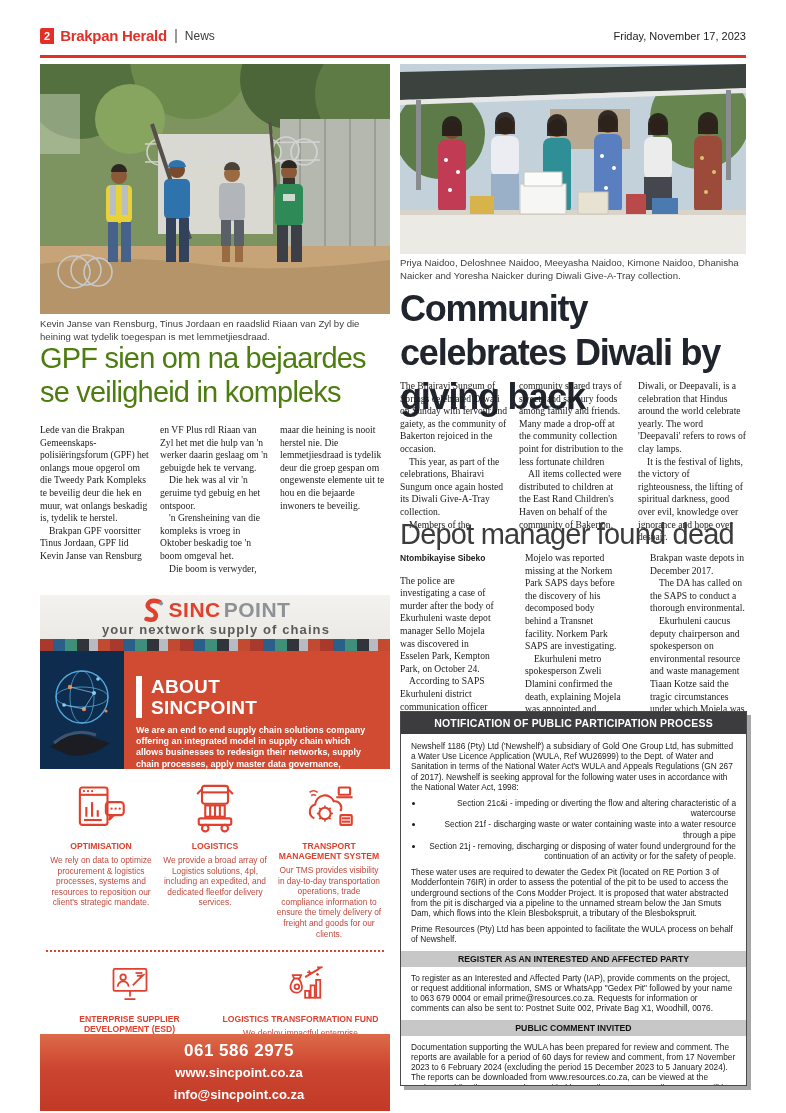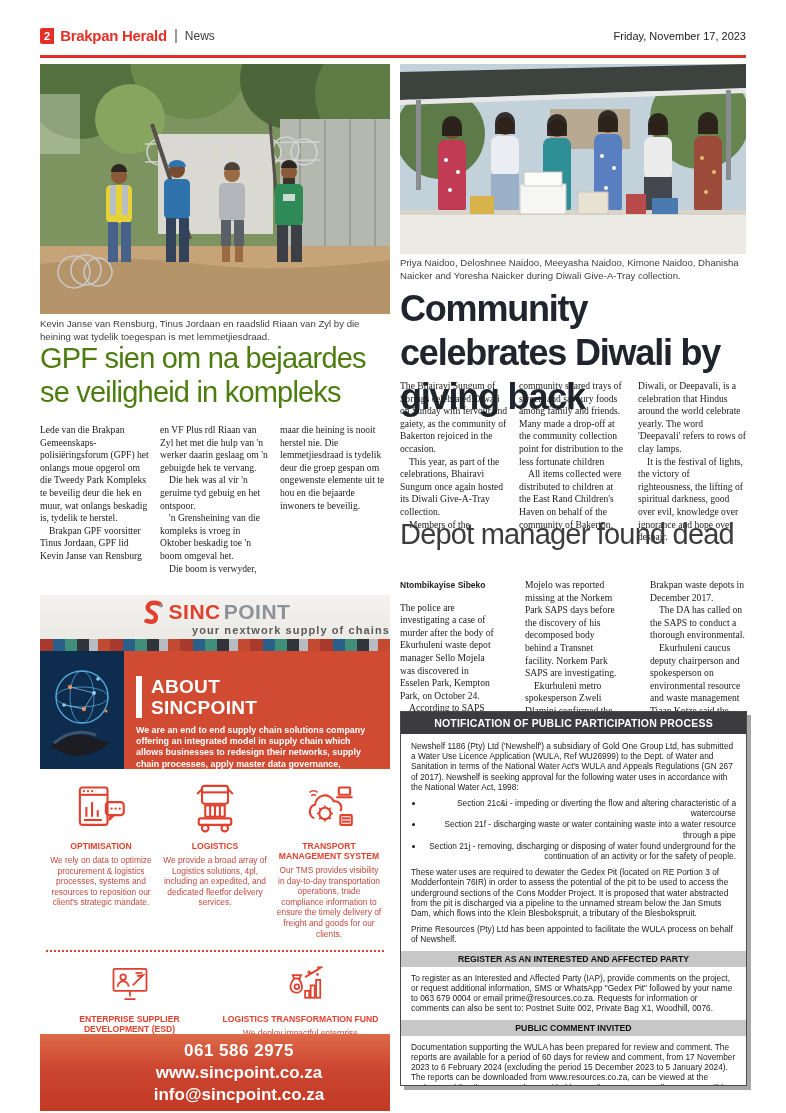--- a/index.html
+++ b/index.html
@@ -23,54 +23,54 @@
   .cols > .ncol { flex: 1; }
   .cols p { margin: 0; }
   .cols p + p { text-indent: 9px; }
   .byline { font-family: "Liberation Sans", sans-serif; font-weight: 700; font-size: 8.5px; color: #222; display: block; margin-bottom: 10px; }
 
   .gpf-headline { top: 341px; left: 40px; width: 352px; font-size: 29px; line-height: 34px; color: #4d7c0f; }
   .gpf-cols { top: 424px; left: 40px; width: 350px; height: 168px; gap: 10px; }
   .diwali-headline { top: 287px; left: 400px; width: 348px; font-size: 36px; line-height: 44px; font-weight: 700; color: #20242c; letter-spacing: -1.2px; }
   .diwali-cols { top: 380px; left: 400px; width: 346px; height: 140px; gap: 11px; }
   .depot-headline { top: 518px; left: 400px; width: 348px; font-size: 29px; line-height: 32px; color: #3c3c3c; }
-  .depot-cols { top: 552px; left: 400px; width: 346px; height: 155px; gap: 29px; margin-top: 27px; }
+  .depot-cols { top: 552px; left: 400px; width: 346px; height: 155px; gap: 29px; }
 
   
   .photo { position: absolute; overflow: hidden; }
   .photo1 { top: 64px; left: 40px; width: 350px; height: 250px; }
   .photo2 { top: 64px; left: 400px; width: 346px; height: 190px; }
   .caption1 { top: 318px; left: 40px; width: 350px; }
   .caption2 { top: 257px; left: 400px; width: 346px; }
 
   
   .ad { position: absolute; top: 595px; left: 40px; width: 350px; height: 516px; overflow: hidden; background: #fff; }
   .ad-banner { height: 44px; background: linear-gradient(180deg,#f3f2ef, #eceae5); display: flex; flex-direction: column; align-items: center; justify-content: center; }
   .ad-logo-row { display: flex; align-items: center; gap: 3px; }
   .ad-logo-sinc { color: #e0402e; font-weight: 700; font-size: 21px; letter-spacing: 0.5px; }
   .ad-logo-point { color: #8e9296; font-weight: 700; font-size: 21px; letter-spacing: 0.5px; }
-  .ad-tagline { font-size: 11px; font-weight: 700; color: #5a5a5a; letter-spacing: 1.1px; margin-top: -1px; align-self: flex-end; }
+  .ad-tagline { font-size: 13px; font-weight: 700; color: #5a5a5a; letter-spacing: 1.1px; margin-top: -1px; align-self: flex-end; margin-right: 60px; }
   .ad-strip { height: 12px; background: repeating-linear-gradient(90deg,#a8392c 0 13px,#2a5f8a 13px 25px,#3f8f7a 25px 37px,#32343c 37px 49px,#b8bcc2 49px 58px,#c24a30 58px 70px); }
   .ad-about { height: 118px; background: #d14a32; display: flex; }
   .ad-about-img { width: 84px; flex: none; }
   .ad-about-body { flex: 1; padding: 9px 12px 0 12px; color: #fff; margin-top: 16px; }
   .ad-about-title { border-left: 6px solid #fff; padding-left: 9px; font-size: 19px; font-weight: 700; line-height: 21px; letter-spacing: 0.3px; }
   .ad-about-text { margin-top: 7px; font-size: 8.9px; line-height: 11.2px; font-weight: 600; }
   .ad-services { display: flex; gap: 8px; padding: 12px 8px 0 8px; }
   .svc { flex: 1; text-align: center; }
   .svc svg { width: 52px; height: 52px; }
   .svc-title { color: #e0402e; font-weight: 700; font-size: 8.6px; line-height: 10px; margin-top: 4px; }
   .svc-desc { color: #c04a3e; font-size: 8.4px; line-height: 10.6px; margin-top: 4px; font-weight: 500; }
   .ad-dots { border-top: 2px dotted #e0402e; margin: 11px 6px 10px 6px; }
   .ad-programs { display: flex; gap: 12px; padding: 0 10px; }
   .prog { flex: 1; text-align: center; }
   .prog svg { width: 44px; height: 44px; }
   .ad-footer { position: absolute; bottom: 0; left: 0; right: 0; height: 77px; background: linear-gradient(180deg,#dd6a48 0%, #cc4530 45%, #c23a26 100%); color: #fff; display: flex; flex-direction: column; align-items: center; justify-content: center; font-weight: 700; padding-left: 48px; }
   .ad-phone { font-size: 17px; line-height: 22px; letter-spacing: 0.5px; }
-  .ad-web, .ad-mail { font-size: 17px; line-height: 22px; }
+  .ad-web, .ad-mail { font-size: 13px; line-height: 22px; }
 
   
   .notice { position: absolute; top: 711px; left: 400px; width: 347px; height: 375px; background: #fff; border: 1px solid #4a4a4a; box-shadow: 4px 4px 0 rgba(95,95,95,0.55); overflow: hidden; }
   .notice-title { background: #3c3c3e; color: #fff; text-align: center; font-weight: 700; font-size: 10.5px; padding: 5px 4px; letter-spacing: 0.2px; }
   .notice-body { padding: 7px 10px 6px 10px; font-size: 8.3px; line-height: 10.2px; color: #1b1b1b; }
   .notice-body p { margin: 0 0 6px 0; }
   .notice-body ul { margin: 0 0 6px 13px; text-align: right; }
   .notice-body li { margin-bottom: 1px; }
   .notice-sub { background: #c7c7c7; color: #111; font-weight: 700; text-align: center; font-size: 8.7px; padding: 3px 2px; margin: 0 -10px 6px -10px; }
 </style>

